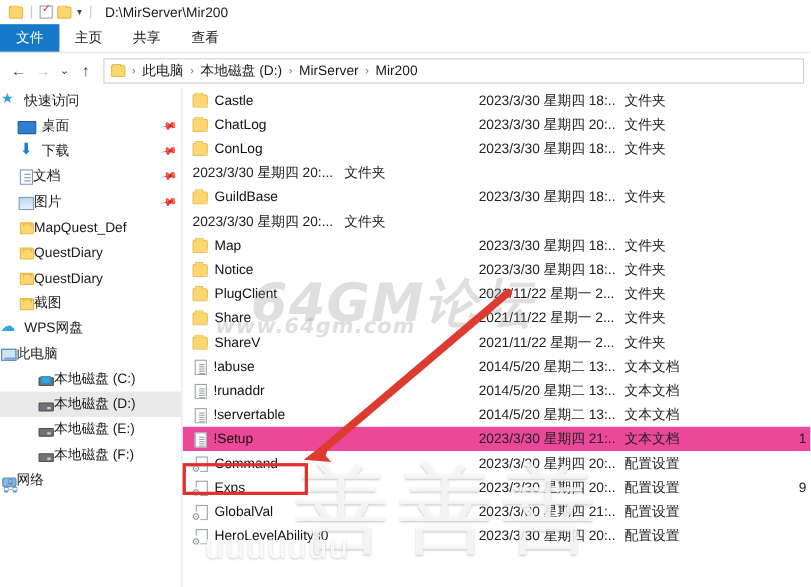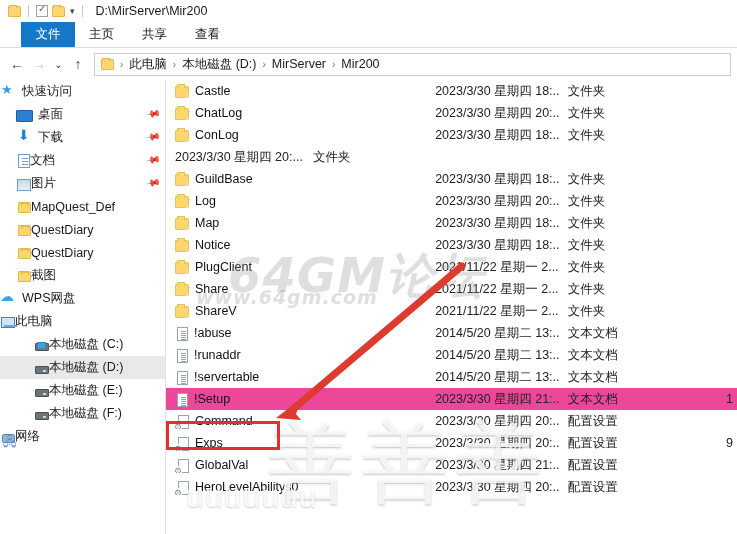--- a/index.html
+++ b/index.html
@@ -38,21 +38,21 @@
 
   
   .ribbon {
     height:26px; display:flex; align-items:stretch; border-bottom:1px solid #dcdcdc;
     background:#fff; position:relative; z-index:5;
   }
   .tab {
     display:flex; align-items:center; justify-content:center;
     padding:0 14px; font-size:12.5px; color:#1a1a1a; cursor:default;
   }
-  .tab.file { background:#1578c8; color:#fff; min-width:54px;margin-left:21px; }
+  .tab.file { background:#1578c8; color:#fff; min-width:54px; }
 
   
   .navbar {
     height:32px; display:flex; align-items:center; gap:0px; padding:0 6px;
     background:#fff; position:relative; z-index:5;
   }
   .navbtn {
     width:22px; height:22px; display:flex; align-items:center; justify-content:center;
     font-size:14px; color:#3b3b3b;
   }
@@ -327,24 +327,20 @@
           <div class="row">
             <div class="cell name">
               <span class="fico folder"></span>
               <span>GuildBase</span>
             </div>
             <div class="cell date">2023/3/30 星期四 18:...</div>
             <div class="cell type">文件夹</div>
             <div class="cell size"></div>
           </div>
           <div class="row">
-            <div class="cell name">
-              <span class="fico folder"></span>
-              <span>Log</span>
-            </div>
             <div class="cell date">2023/3/30 星期四 20:...</div>
             <div class="cell type">文件夹</div>
             <div class="cell size"></div>
           </div>
           <div class="row">
             <div class="cell name">
               <span class="fico folder"></span>
               <span>Map</span>
             </div>
             <div class="cell date">2023/3/30 星期四 18:...</div>

